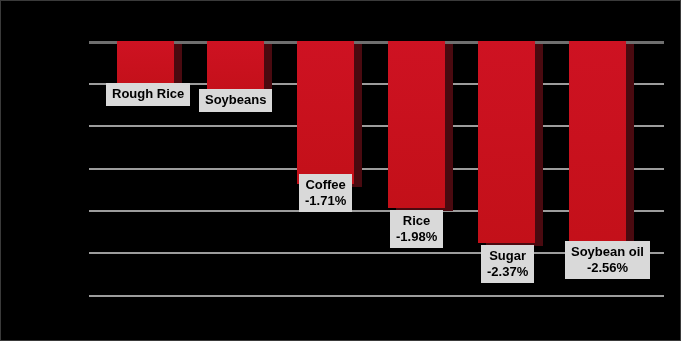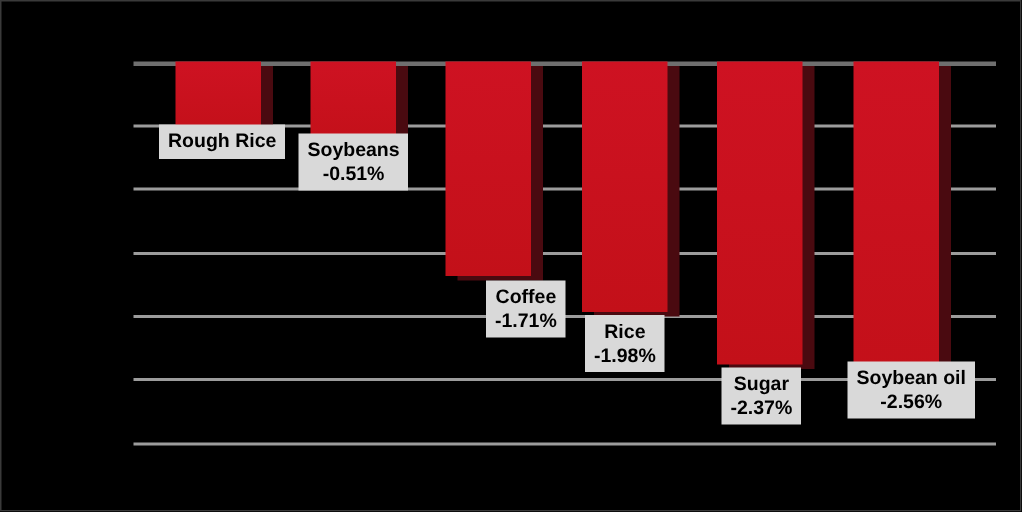--- a/index.html
+++ b/index.html
@@ -113,23 +113,22 @@
           <div class="bar-shadow" style="left: 8px;"></div>
           <div class="bar-body"></div>
         </div>
       </div>
     <div id="labels-layer">
         <div class="data-label" style="left: 105px; top: 82px;">
           <span class="lbl-name">Rough Rice</span>
         </div>
         <div class="data-label" style="left: 198px; top: 88px;">
           <span class="lbl-name">Soybeans</span>
-          <span class="lbl-value">-0.51%</span>
         </div>
-        <div class="data-label" style="left: 298px; top: 186px; margin-left: 25px;">
+        <div class="data-label" style="left: 298px; top: 173px;">
           <span class="lbl-name">Coffee</span>
           <span class="lbl-value">-1.71%</span>
         </div>
         <div class="data-label" style="left: 389px; top: 209px;">
           <span class="lbl-name">Rice</span>
           <span class="lbl-value">-1.98%</span>
         </div>
         <div class="data-label" style="left: 480px; top: 244px; text-align: center;">
           <span class="lbl-name">Sugar</span>
           <span class="lbl-value">-2.37%</span>

